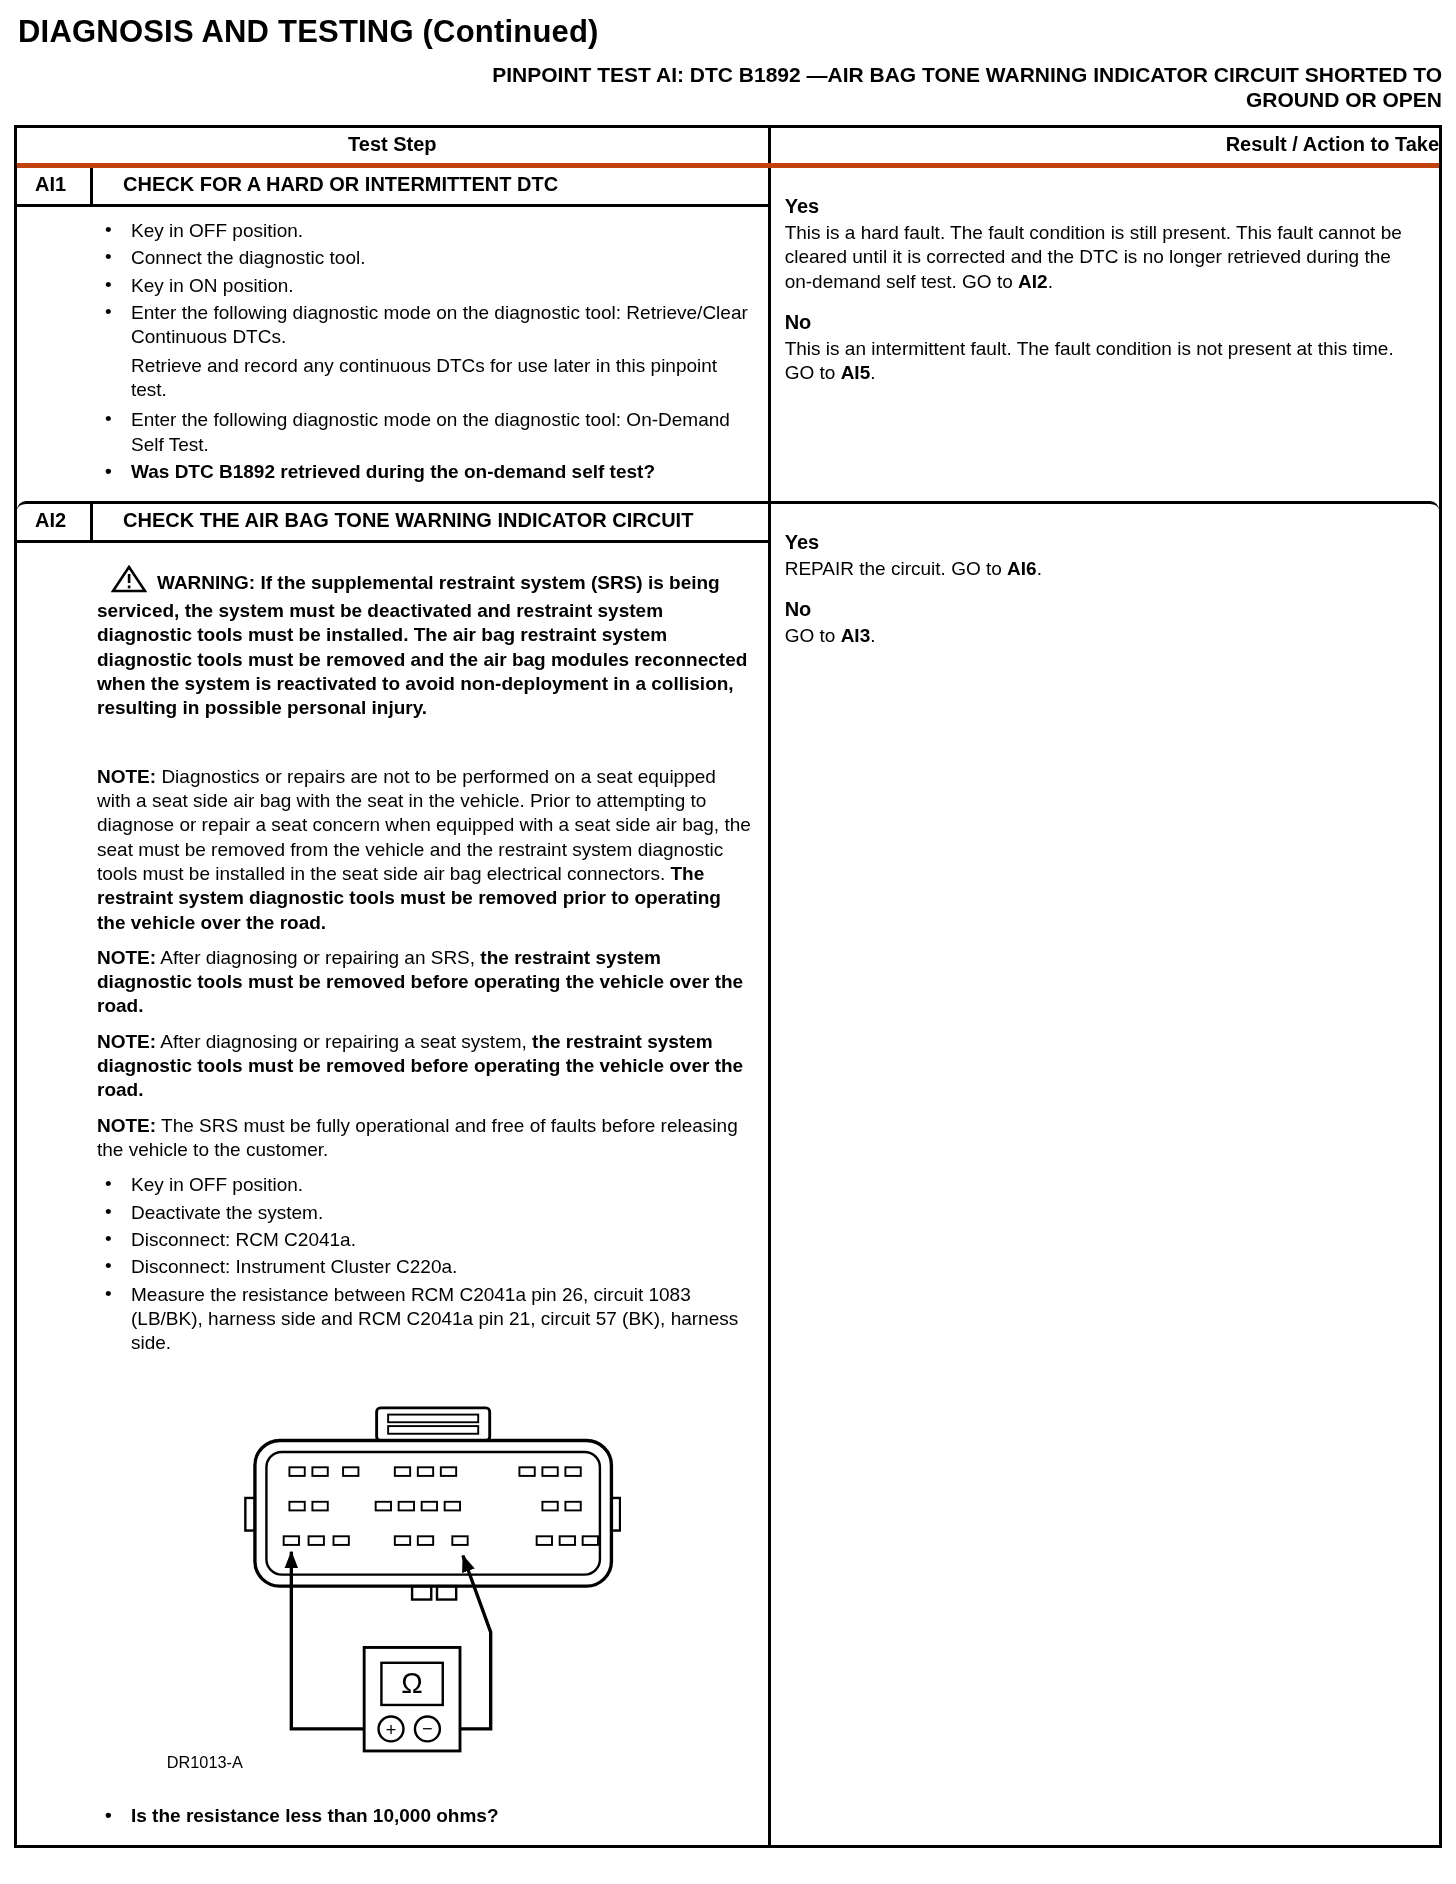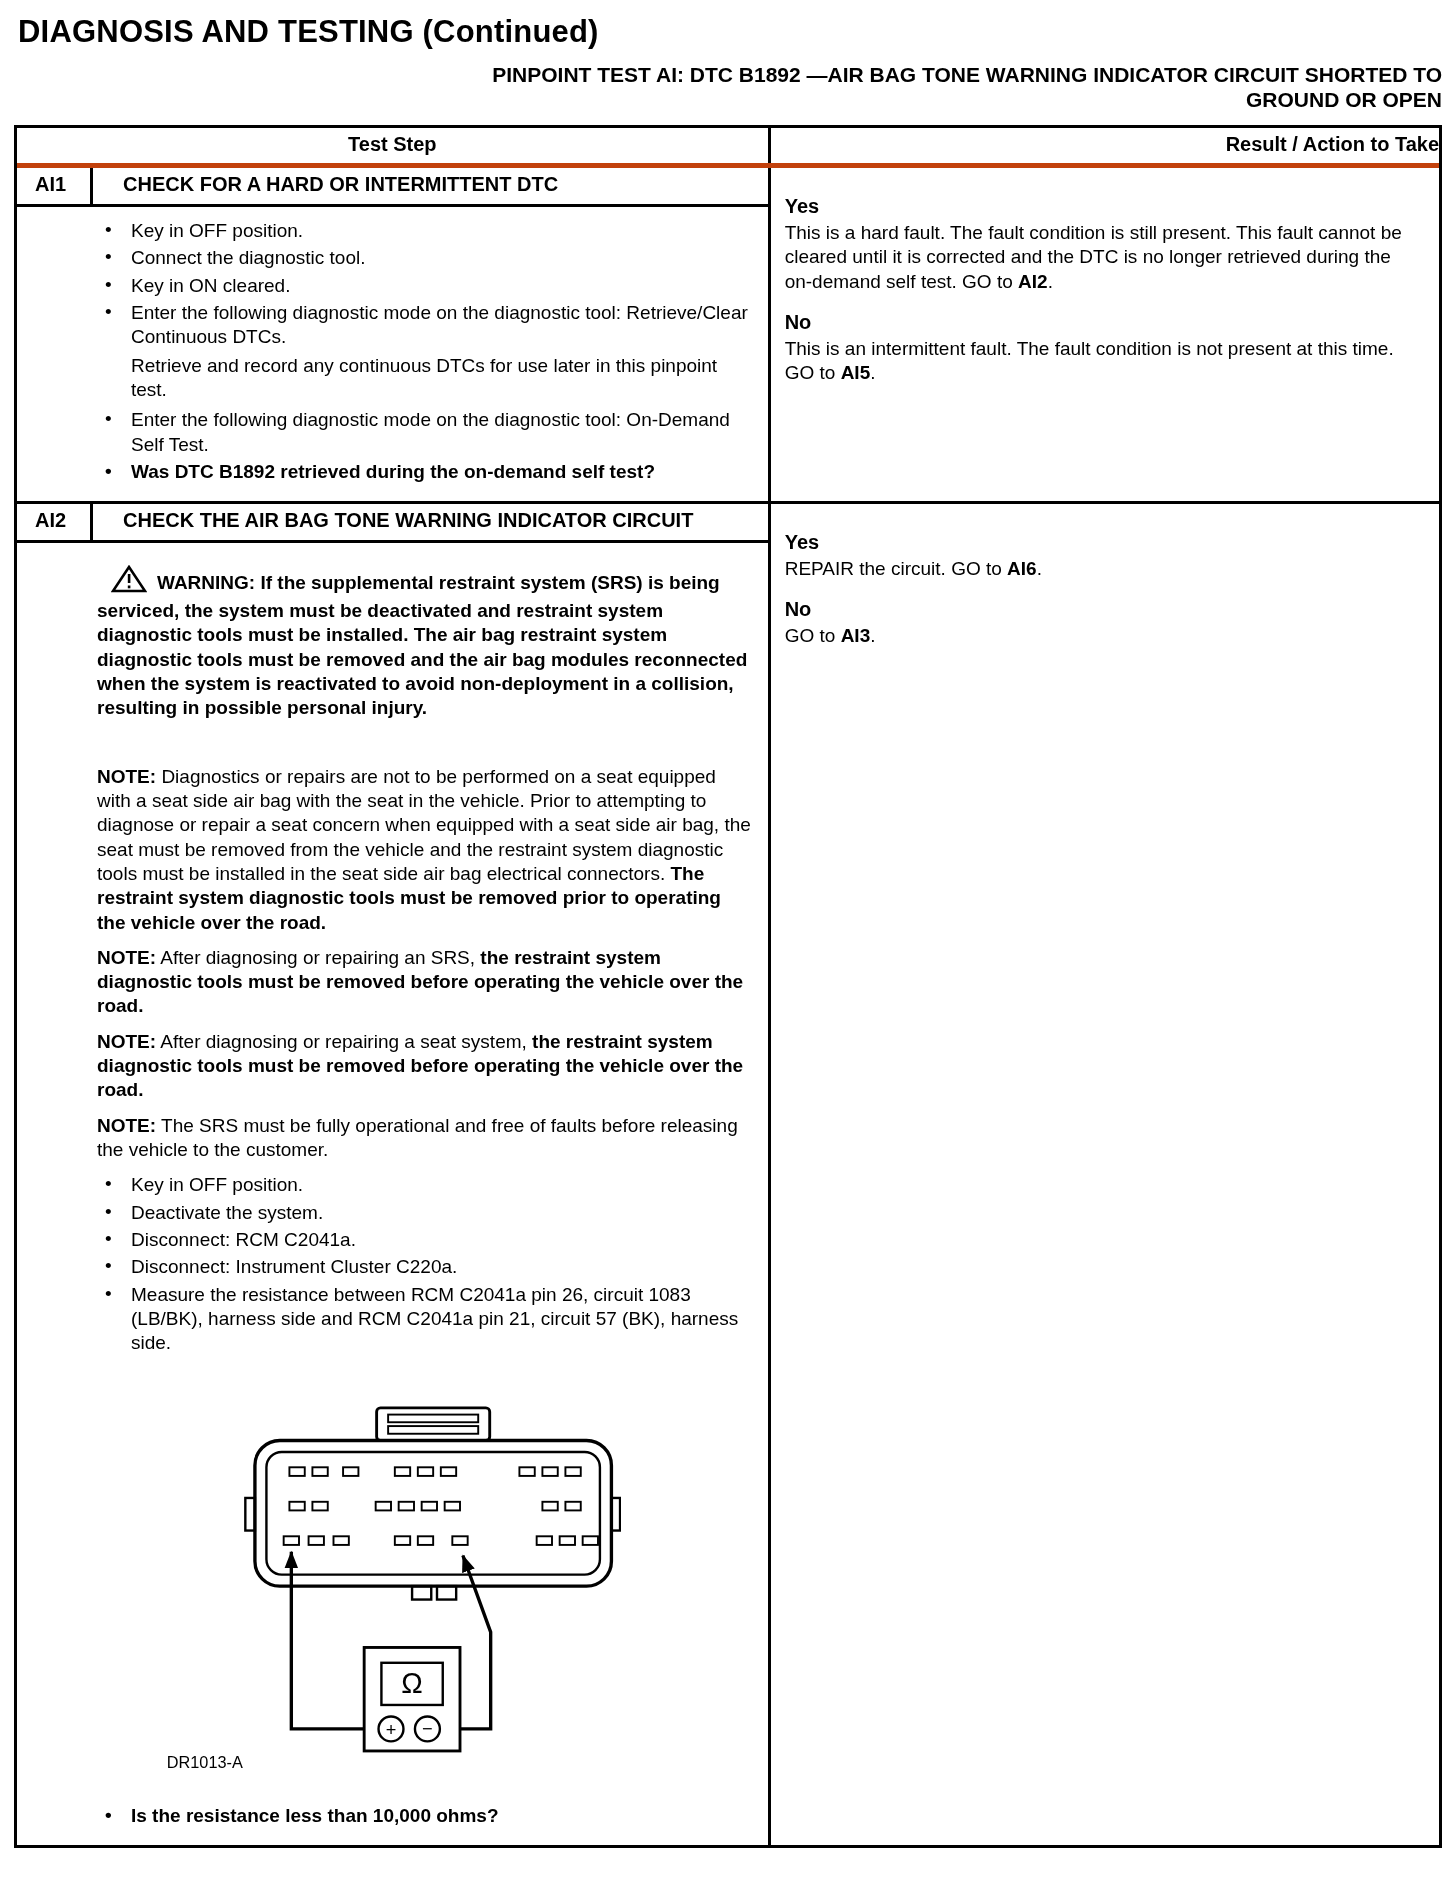--- a/index.html
+++ b/index.html
@@ -14,21 +14,21 @@
   .page { padding:10px 14px 24px 14px; }
 
   .doc-title { font-size:31px; font-weight:700; margin:2px 0 10px 4px; letter-spacing:.2px; }
   .subtitle { text-align:right; font-weight:700; font-size:21px; line-height:1.22; margin-bottom:12px; }
 
   .pp-table { border:3px solid #000; }
   .hdr-row { display:flex; border-bottom:5px solid #c2410c; font-weight:700; font-size:20px; }
   .hdr-left { width:53%; border-right:3px solid #000; text-align:center; padding:4px 0 6px; }
   .hdr-right { flex:1; text-align:right; padding:4px 0 6px; }
 
-  .test-row { display:flex; }
+  .test-row { display:flex;border-radius:9px; }
   .test-row + .test-row { border-top:3px solid #000; }
   .col-left { width:53%; border-right:3px solid #000; display:flex; flex-direction:column; }
   .col-right { flex:1; padding:26px 32px 14px 14px; }
 
   .title-bar { display:flex; border-bottom:3px solid #000; font-weight:700; font-size:20px; }
   .step-id { flex:0 0 76px; padding:4px 0 6px 18px; border-right:3px solid #000; }
   .step-title { padding:4px 0 6px 30px; }
 
   .cell-body { flex:1; padding:12px 16px 14px 80px; }
 
@@ -74,21 +74,21 @@
     <div class="test-row">
       <div class="col-left">
         <div class="title-bar">
           <div class="step-id">AI1</div>
           <div class="step-title">CHECK FOR A HARD OR INTERMITTENT DTC</div>
         </div>
         <div class="cell-body">
           <ul class="bullets">
             <li>Key in OFF position.</li>
             <li>Connect the diagnostic tool.</li>
-            <li>Key in ON cleared.</li>
+            <li>Key in ON position.</li>
             <li>Enter the following diagnostic mode on the diagnostic tool: Retrieve/Clear Continuous DTCs.</li>
           </ul>
           <p class="hang-para">Retrieve and record any continuous DTCs for use later in this pinpoint test.</p>
           <ul class="bullets">
             <li>Enter the following diagnostic mode on the diagnostic tool: On-Demand Self Test.</li>
             <li class="b">Was DTC B1892 retrieved during the on-demand self test?</li>
           </ul>
         </div>
       </div>
       <div class="col-right">

